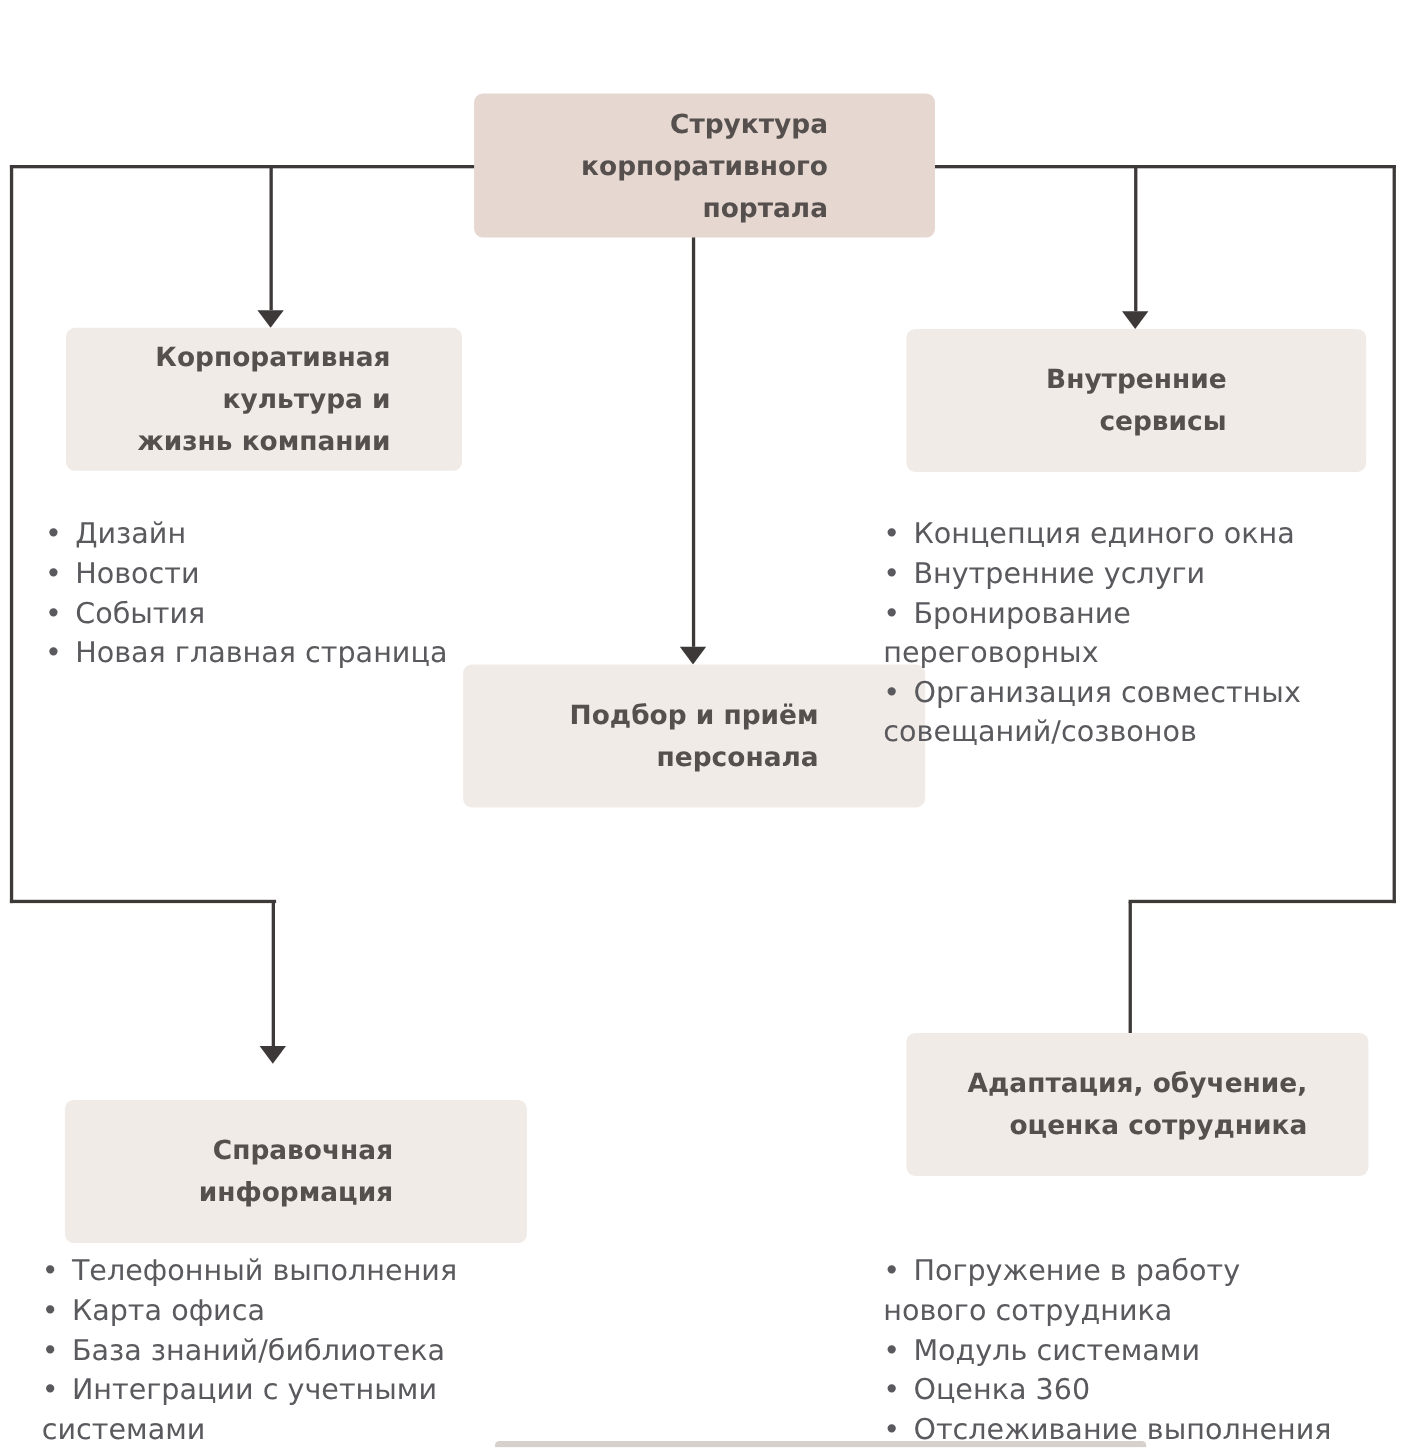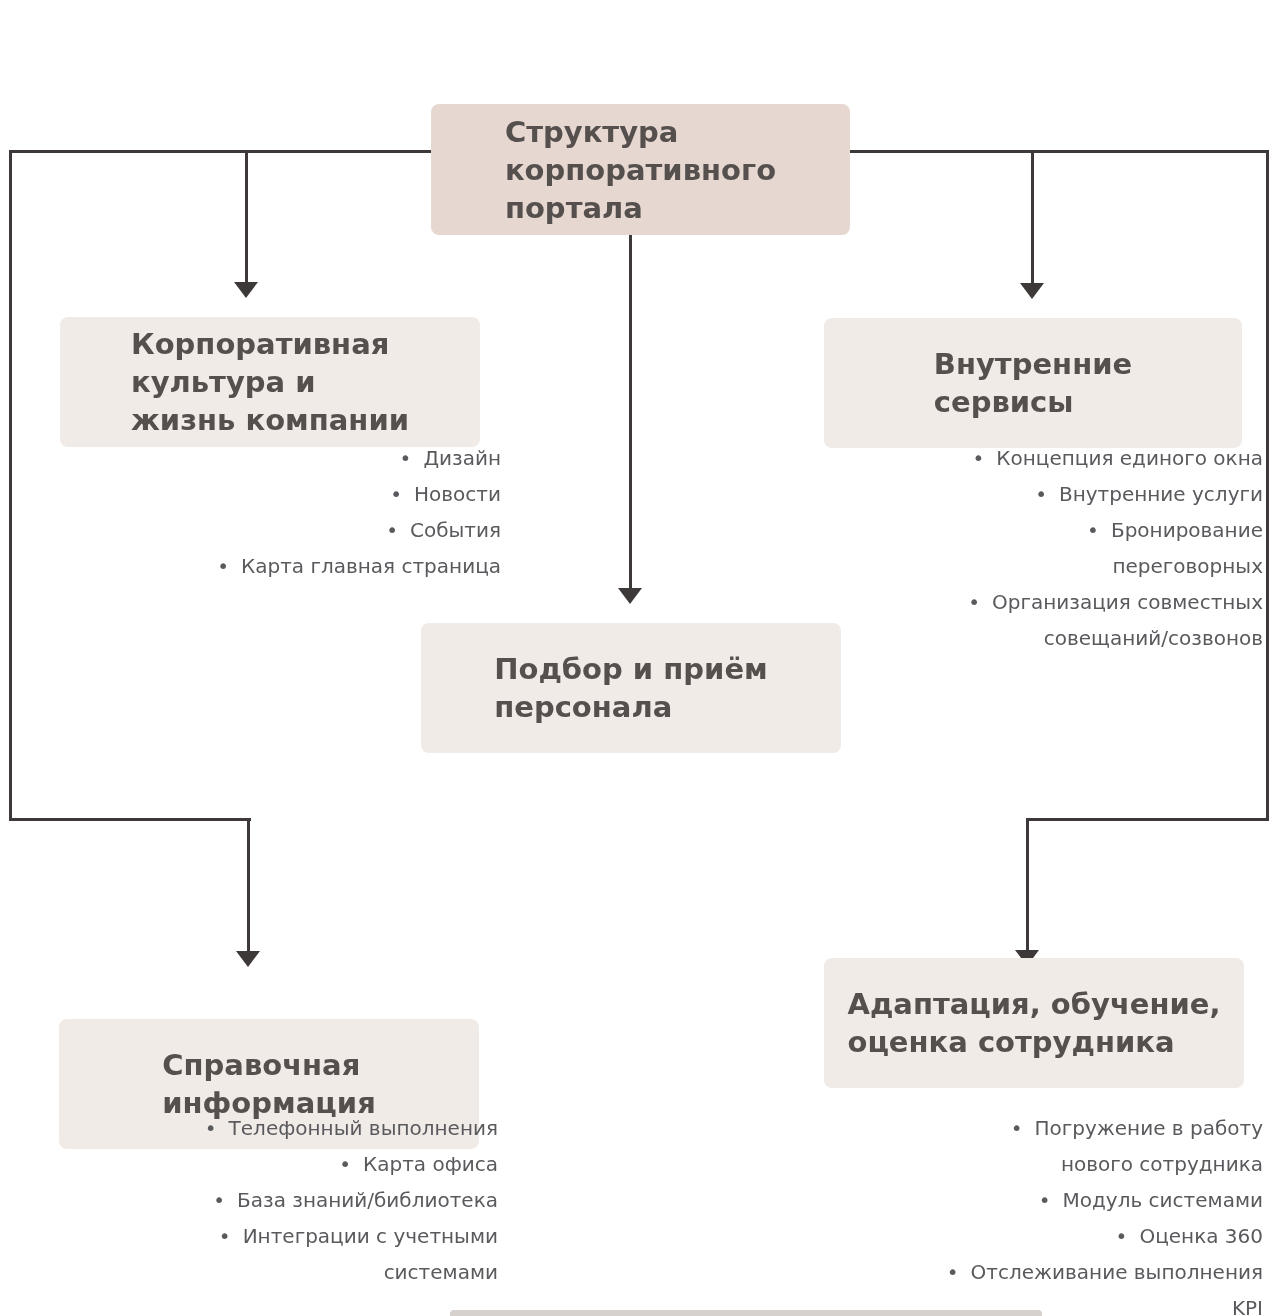--- a/index.html
+++ b/index.html
@@ -12,29 +12,29 @@
     --cropped-edge:#d7d1ce;
   }
   html,body{margin:0;padding:0;background:var(--background);}
   .stage{
     position:relative;width:1280px;height:1316px;overflow:hidden;
     background:var(--background);
     font-family:"DejaVu Sans","Liberation Sans",sans-serif;
   }
   .box{
     position:absolute;display:flex;align-items:center;justify-content:center;
-    text-align:left;white-space:pre-line;
-    font-weight:bold;font-size:29px;line-height:38px;
-    color:var(--heading-text);border-radius:8px;margin-top:19px;
+    text-align:right;white-space:pre-line;
+    font-weight:bold;font-size:24px;line-height:38px;
+    color:var(--heading-text);border-radius:8px;
   }
   .box.root{background:var(--root-box);}
   .box.branch{background:var(--branch-box);}
   .list{
-    position:absolute;text-align:right;
-    font-size:20px;line-height:36px;color:var(--bullet-text);
+    position:absolute;text-align:left;
+    font-size:26px;line-height:36px;color:var(--bullet-text);margin-top:28px;
   }
   .li{white-space:pre-line;}
   .li .dot{margin-right:12px;}
   .hline,.vline{position:absolute;background:var(--connector);}
   .arrowhead{
     position:absolute;width:0;height:0;
     border-left:12px solid transparent;border-right:12px solid transparent;
     border-top:16px solid var(--connector);
   }
   .cropped-edge{
@@ -66,41 +66,41 @@
   <div class="vline" style="left:247px;top:820px;width:3px;height:131px;"></div>
   <div class="arrowhead" style="left:236px;top:951px;"></div>
 
   <div class="vline" style="left:1026px;top:820px;width:3px;height:130px;"></div>
   <div class="arrowhead" style="left:1015px;top:950px;"></div>
 
   <div class="box root" style="left:431px;top:85px;width:419px;height:131px;">Структура
 корпоративного
 портала</div>
 
-  <div class="box branch" style="left:60px;top:298px;width:420px;height:130px;">Корпоративная
+  <div class="box branch" style="left:60px;top:298px;width:360px;height:130px;">Корпоративная
 культура и
 жизнь компании</div>
 
   <div class="box branch" style="left:824px;top:299px;width:418px;height:130px;">Внутренние
 сервисы</div>
 
   <div class="box branch" style="left:421px;top:604px;width:420px;height:130px;">Подбор и приём
 персонала</div>
 
   <div class="box branch" style="left:59px;top:1000px;width:420px;height:130px;">Справочная
 информация</div>
 
   <div class="box branch" style="left:824px;top:939px;width:420px;height:130px;">Адаптация, обучение,
 оценка сотрудника</div>
 
   <div class="list" style="left:41px;top:440px;width:460px;">
       <div class="li"><span class="dot">•</span><span>Дизайн</span></div>
       <div class="li"><span class="dot">•</span><span>Новости</span></div>
       <div class="li"><span class="dot">•</span><span>События</span></div>
-      <div class="li"><span class="dot">•</span><span>Карта главная страница</span></div>
+      <div class="li"><span class="dot">•</span><span>Новая главная страница</span></div>
     </div>
 
   <div class="list" style="left:803px;top:440px;width:460px;">
       <div class="li"><span class="dot">•</span><span>Концепция единого окна</span></div>
       <div class="li"><span class="dot">•</span><span>Внутренние услуги</span></div>
       <div class="li"><span class="dot">•</span><span>Бронирование
 переговорных</span></div>
       <div class="li"><span class="dot">•</span><span>Организация совместных
 совещаний/созвонов</span></div>
     </div>

